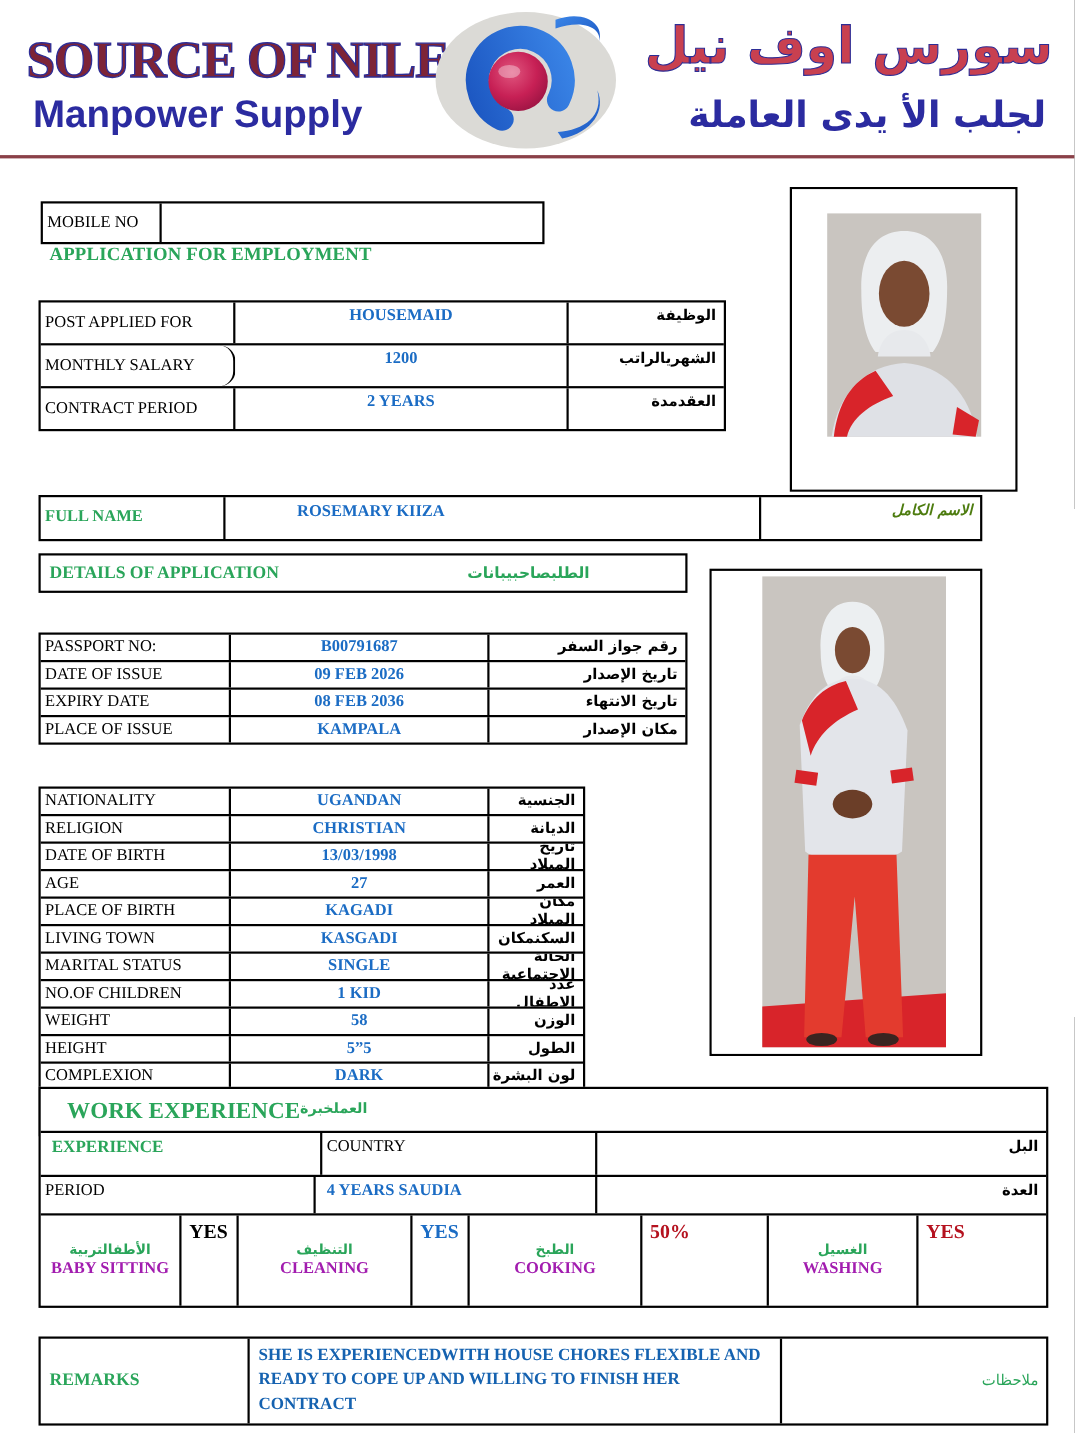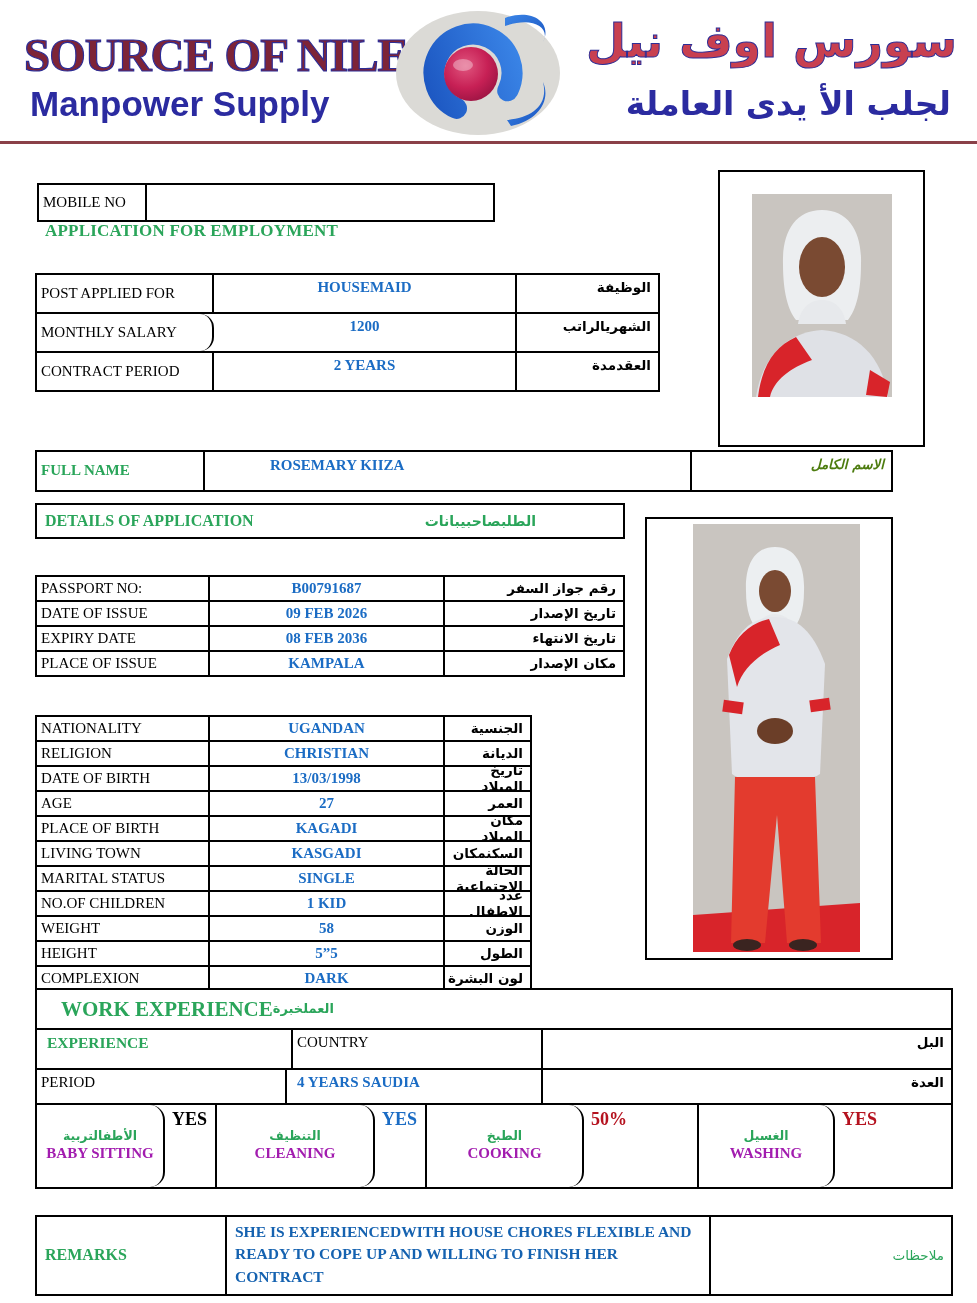--- a/index.html
+++ b/index.html
@@ -57,21 +57,21 @@
     position:absolute; left:45px; top:221px;
     font-size:17px; font-weight:bold; color:#2aa55a; letter-spacing:0.2px;
   }
   .h35{height:35px;} .h37{height:37px;} .h38{height:38px;} .h33{height:33px;}
   .h23{height:23px;} .h39{height:39px;} .h82{height:82px;} .h77{height:77px;}
 
   
   .photo-box{position:absolute; border:2px solid #000; box-sizing:border-box; background:#fff;}
 
   
-  .skill-lbl{flex-direction:column; justify-content:center; text-align:left; padding:2px;border-radius:15px;}
+  .skill-lbl{flex-direction:column; justify-content:center; text-align:left; padding:2px;}
   .skill-lbl .a{font-family:"DejaVu Sans", sans-serif; font-size:12.5px; font-weight:bold; color:#2aa55a;}
   .skill-lbl .e{font-size:15px; font-weight:bold; color:#a21caf; line-height:1.25;}
   .skill-val{align-items:flex-start; padding:4px 0 0 7px; font-weight:bold; font-size:18px;}
 
   
   .remarks-txt{
     color:#1562b0; font-weight:bold; font-size:15.5px; line-height:1.45;
     padding:4px 8px; align-items:flex-start;
   }
   .det-title{display:flex; align-items:center;}

